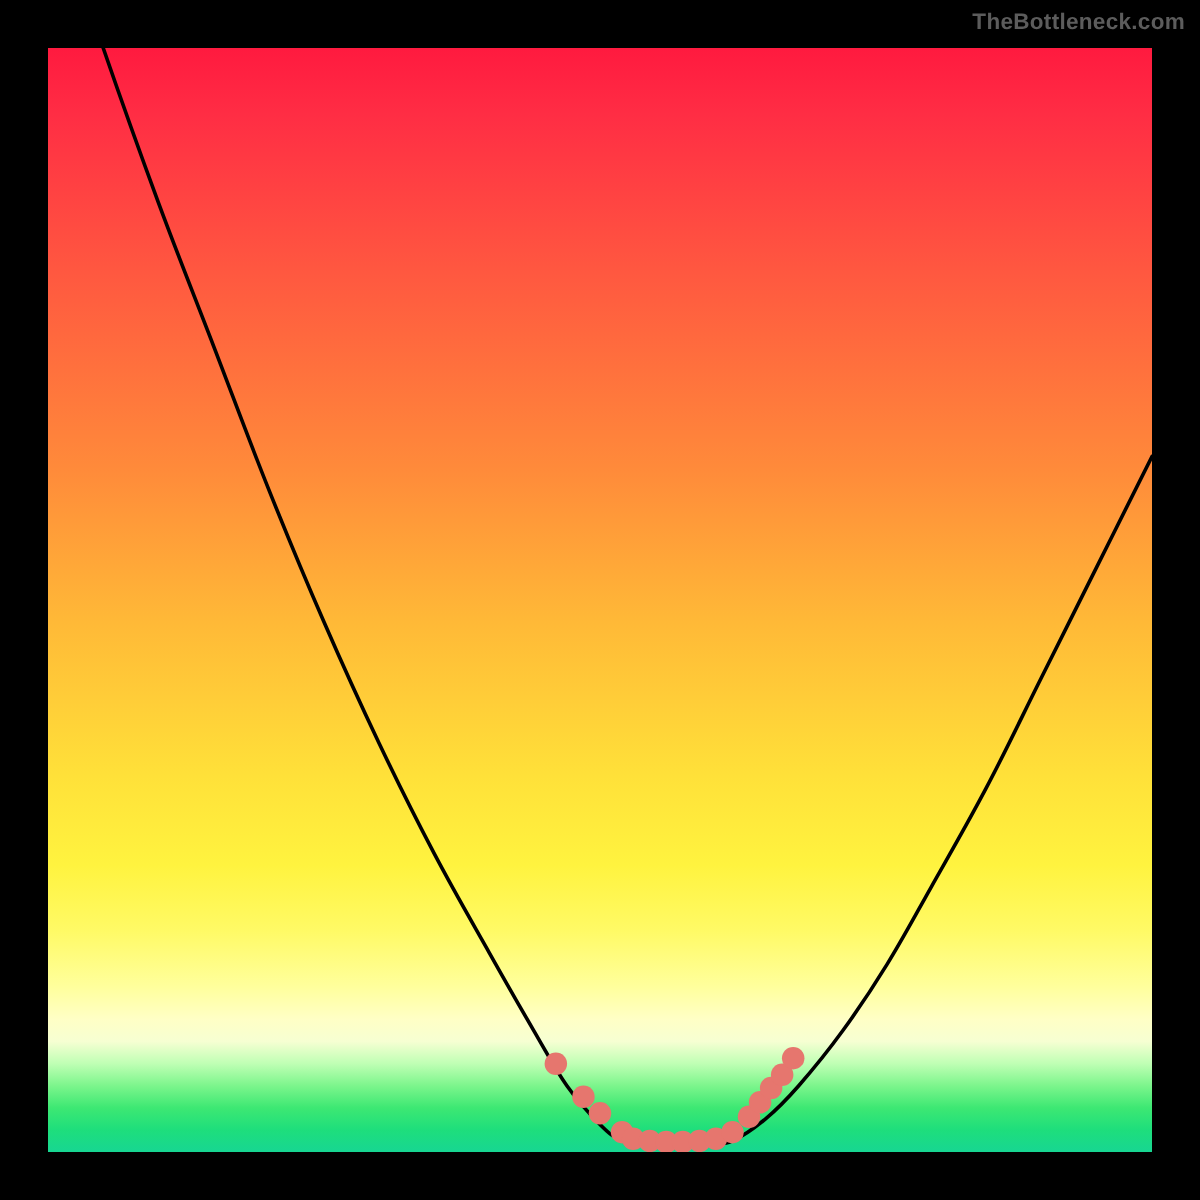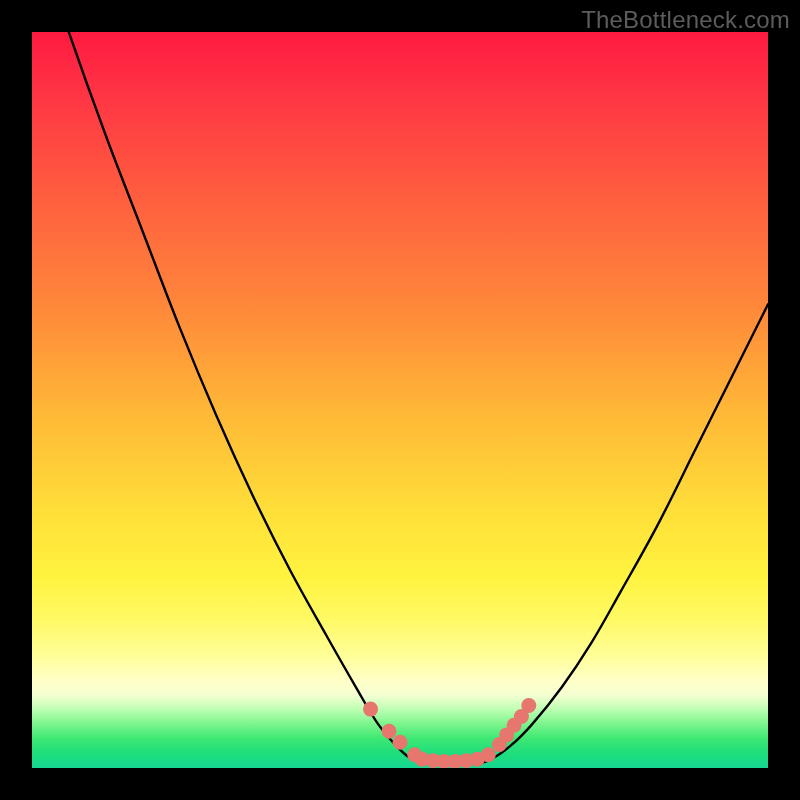--- a/index.html
+++ b/index.html
@@ -51,22 +51,22 @@
     left: 0;
     top: 0;
     width: 736px;
     height: 736px;
   }
   .watermark {
     position: absolute;
     top: 6px;
     right: 10px;
     color: #5c5c5c;
-    font-size: 24px;
-    font-weight: 400;
+    font-size: 15px;
+    font-weight: 700;
     letter-spacing: 0.2px;
     user-select: none;
   }
 </style>
 </head>
 <body>
 
 <div class="frame">
   <div class="plot">
     <svg class="curves" viewBox="0 0 736 736" preserveAspectRatio="none">

